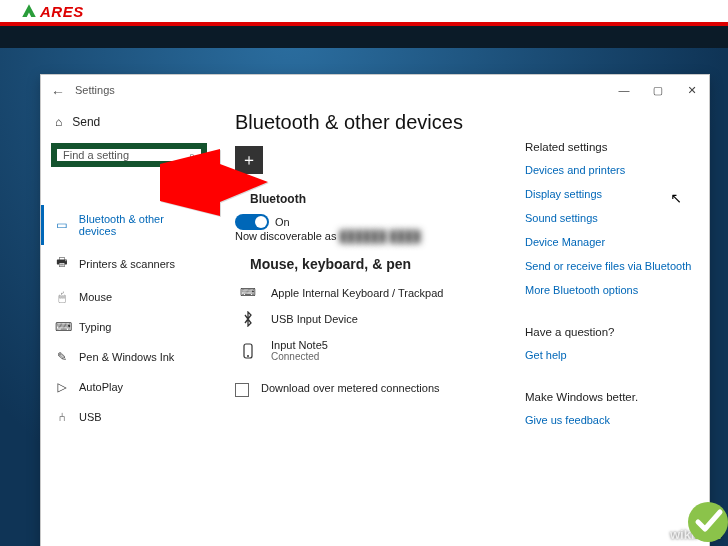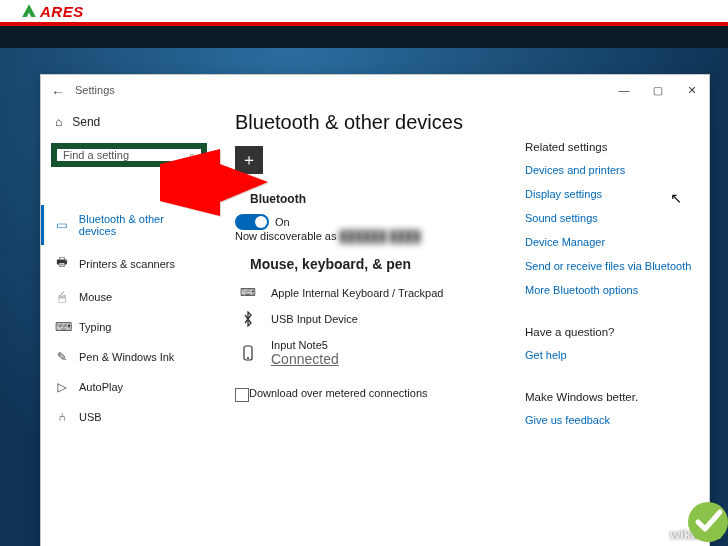--- a/index.html
+++ b/index.html
@@ -29,22 +29,22 @@
 .add-row { display: flex; align-items: center; gap: 12px; margin-bottom: 18px; }
 .add-btn { width: 28px; height: 28px; background: #333; color: #fff; display: flex; align-items: center; justify-content: center; font-size: 16px; }
 .sectlbl { font-size: 12px; font-weight: 700; margin: 4px 0 8px 15px; }
 .sectlbl.lg { font-size: 14px; margin-top: 14px; }
 .toggle-row { display: flex; align-items: center; gap: 6px; }
 .toggle { width: 34px; height: 16px; border-radius: 8px; background: #0067b8; position: relative; }
 .toggle::after { content: ""; position: absolute; right: 2px; top: 2px; width: 12px; height: 12px; border-radius: 50%; background: #fff; }
 .blur { color: transparent; text-shadow: 0 0 6px rgba(80,80,80,.9); user-select: none; }
 .device-row { display: flex; align-items: center; gap: 12px; padding: 6px 2px; }
 .device-row .dico { width: 22px; color: #333; display: flex; justify-content: center; }
-.device-row .sub { font-size: 14px; color: #666; text-decoration: underline; }
-.checkbox-row { display: flex; align-items: flex-start; gap: 0; margin-top: 14px; }
+.device-row .sub { font-size: 10px; color: #666; }
+.checkbox-row { display: flex; align-items: flex-start; gap: 12px; margin-top: 14px; }
 .cb { width: 14px; height: 14px; border: 1px solid #666; flex-shrink: 0; margin-top: 1px; }
 .help-text { font-size: 10px; color: #666; line-height: 1.35; margin-top: 2px; max-width: 300px; }
 .rightcol { width: 188px; padding: 36px 12px 0 4px; }
 .rightcol .hd { font-size: 11.5px; color: #222; margin-bottom: 10px; }
 .rlink { color: #0067b8; font-size: 11px; margin-bottom: 12px; display: block; cursor: default; margin-top: 11px; }
 .rightcol .gap { height: 18px; }
 .arrow-overlay { position: absolute; top: 118px; left: 160px; pointer-events: none; }
 .arrow-overlay svg { filter: drop-shadow(1px 1px 0 rgba(0,0,0,.15)); }
 .cursor { position: absolute; right: 46px; top: 164px; font-size: 14px; color: #000; pointer-events: none; }
 .wikihow { position: absolute; right: 6px; bottom: 4px; color: #eee; font-size: 13px; font-weight: 600; text-shadow: 0 0 3px rgba(0,0,0,.6); }

